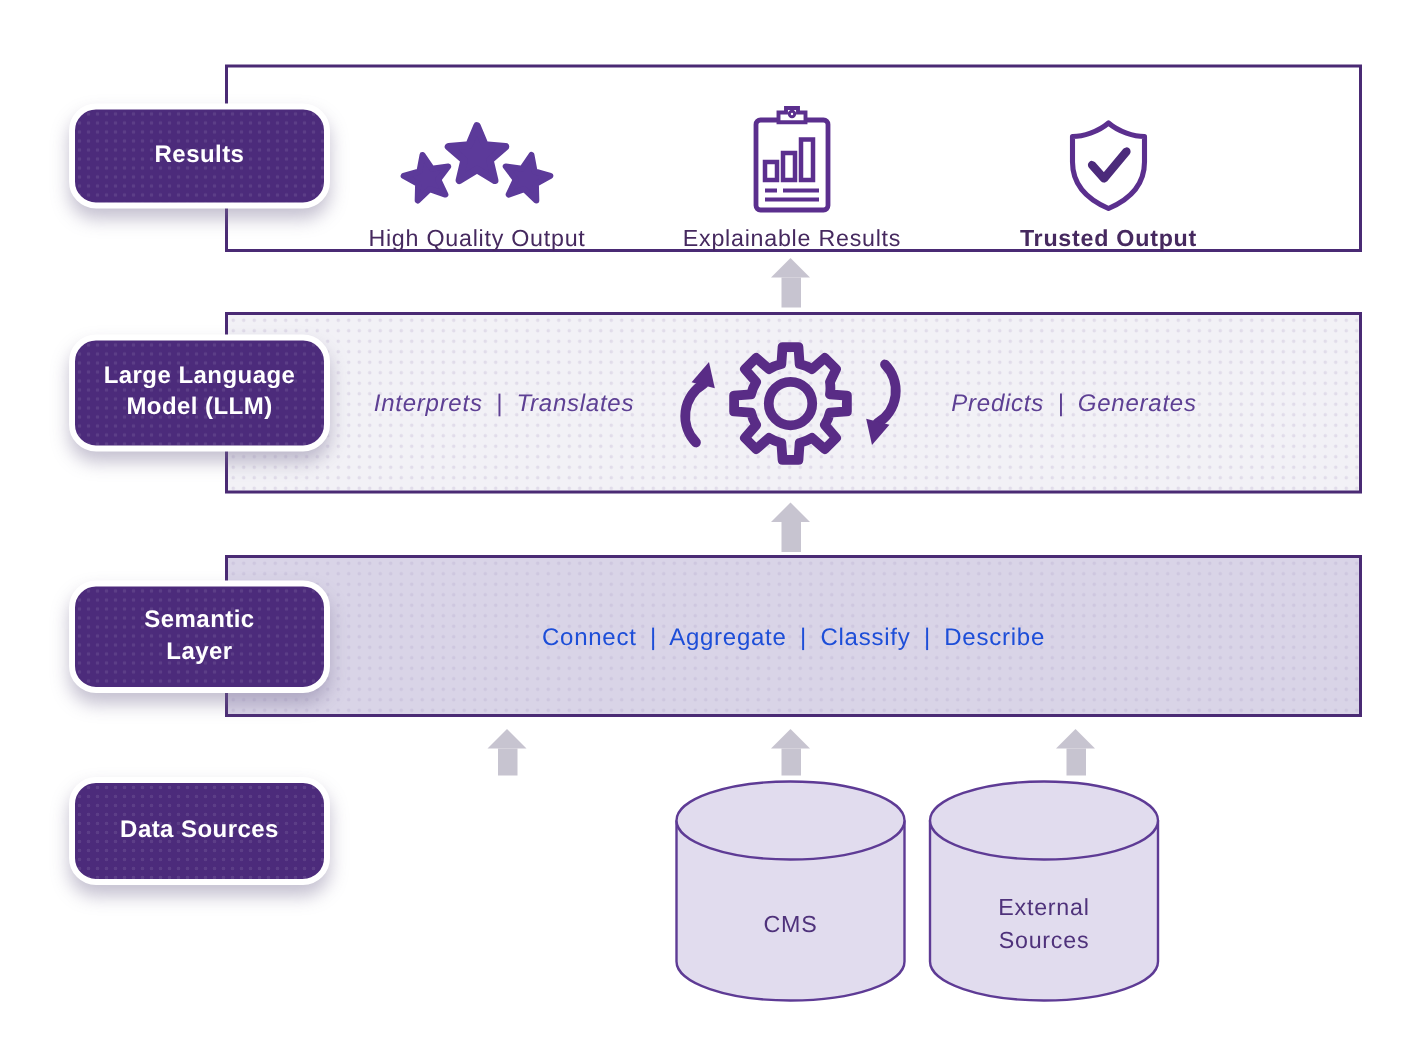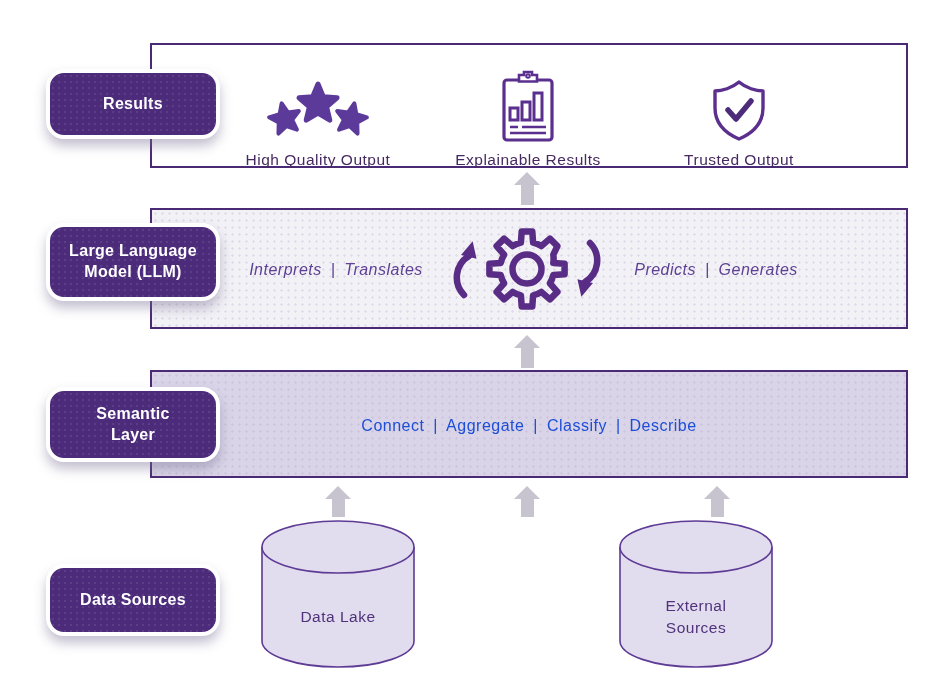--- a/index.html
+++ b/index.html
@@ -28,21 +28,21 @@
     background-size:6px 6px;
     border:4px solid #ffffff;border-radius:18px;
     box-shadow:0 7px 12px rgba(125,115,150,0.45);
     color:#ffffff;font-weight:bold;font-size:16px;letter-spacing:0.3px;line-height:1.3;
     display:flex;align-items:center;justify-content:center;text-align:center;
     white-space:pre-line;
   }
   .btn-results{top:69px;height:70px;}
   .btn-llm{top:223px;height:78px;}
   .btn-semantic{top:387px;height:75px;}
-  .btn-sources{top:564px;height:72px;}
+  .btn-sources{top:518px;height:72px;}
   
   .up-arrow{position:absolute;width:26px;}
   .up-arrow .head{width:0;height:0;border-left:13px solid transparent;border-right:13px solid transparent;border-bottom:13px solid #c7c4d0;}
   .up-arrow .shaft{width:13px;margin:0 auto;background:#c7c4d0;}
   
   .result-item{position:absolute;top:68px;width:220px;display:flex;flex-direction:column;align-items:center;}
   .icon-slot{height:76px;display:flex;align-items:flex-end;justify-content:center;}
   .caption{margin-top:7px;font-size:15.5px;color:#46295f;letter-spacing:0.5px;}
   
   .flow-text{
@@ -118,21 +118,21 @@
           <rect x="14" y="40" width="8" height="12" stroke-width="3"></rect>
           <rect x="26" y="34" width="8" height="18" stroke-width="3"></rect>
           <rect x="38" y="25" width="8" height="27" stroke-width="3"></rect>
           <path d="M14,59 L22,59 M26,59 L50,59 M14,65 L50,65" stroke-width="2.6"></path>
         </g>
       </svg>
     </div>
     <div class="caption">Explainable Results</div>
   </div>
 
-  <div class="result-item" style="left:629px;">
+  <div class="result-item" style="left:629px;font-weight:bold;">
     <div class="icon-slot">
       <svg width="58" height="66" viewBox="0 0 58 66">
         <path d="M29,4 C22,10 12,13 5,13 L5,30 C5,45 15,55 29,61 C43,55 53,45 53,30 L53,13 C46,13 36,10 29,4 Z" fill="none" stroke="#5b2f8e" stroke-width="3.4" stroke-linejoin="round"></path>
         <polyline points="18,32 26,41 41,23" fill="none" stroke="#4c2b7b" stroke-width="5.5" stroke-linecap="round" stroke-linejoin="round"></polyline>
       </svg>
     </div>
     <div class="caption">Trusted Output</div>
   </div>
 
   <div class="flow-text llm-left">Interprets | Translates</div>
@@ -145,26 +145,26 @@
         <path d="M-63,26 A25,25 0 0 1 -58,-13"></path>
         <path d="M63,-26 A25,25 0 0 1 58,13"></path>
       </g>
       <polygon points="0,-11 8,5 -8,5" fill="#592c86" transform="translate(-57,-17) rotate(14)"></polygon>
       <polygon points="0,-11 8,5 -8,5" fill="#592c86" transform="translate(57,17) rotate(194)"></polygon>
     </svg>
   </div>
 
   <div class="sem-text">Connect | Aggregate | Classify | Describe</div>
 
-  <div class="cylinder" style="left:260px;">
+  <div class="cylinder" style="left:449px;">
     <svg width="156" height="152" viewBox="0 0 156 152">
       <path d="M2,28 L2,122 A76,26 0 0 0 154,122 L154,28" fill="#e1dcee" stroke="#5e3b95" stroke-width="1.6"></path>
       <ellipse cx="78" cy="28" rx="76" ry="26" fill="#e1dcee" stroke="#5e3b95" stroke-width="1.6"></ellipse>
     </svg>
-    <div class="cyl-label">Data Lake</div>
+    <div class="cyl-label">CMS</div>
   </div>
   <div class="cylinder" style="left:618px;">
     <svg width="156" height="152" viewBox="0 0 156 152">
       <path d="M2,28 L2,122 A76,26 0 0 0 154,122 L154,28" fill="#e1dcee" stroke="#5e3b95" stroke-width="1.6"></path>
       <ellipse cx="78" cy="28" rx="76" ry="26" fill="#e1dcee" stroke="#5e3b95" stroke-width="1.6"></ellipse>
     </svg>
     <div class="cyl-label">External
 Sources</div>
   </div>
 

